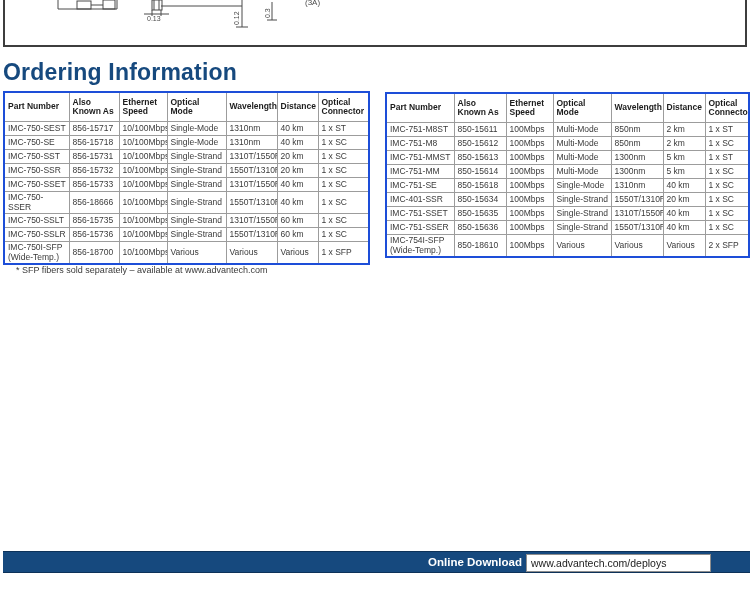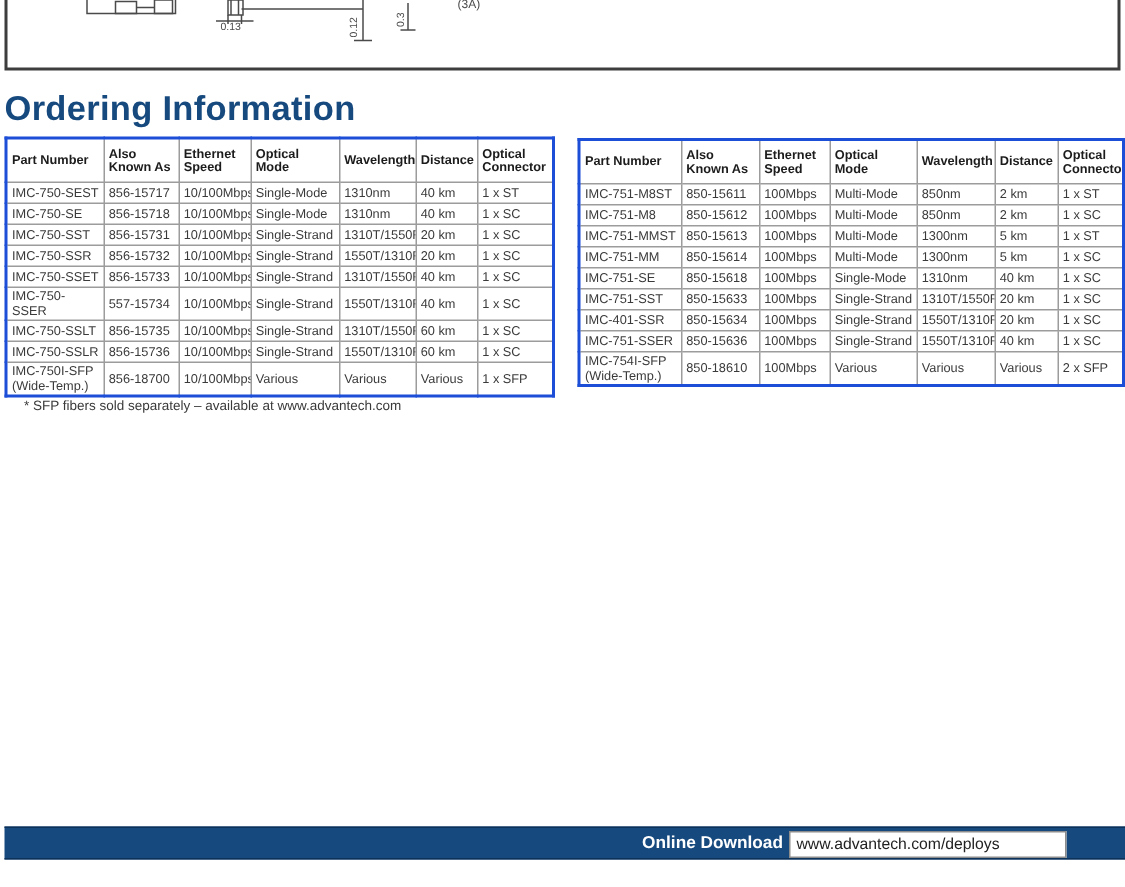--- a/index.html
+++ b/index.html
@@ -165,21 +165,21 @@
           <td>IMC-750-SSET</td>
           <td>856-15733</td>
           <td>10/100Mbps</td>
           <td>Single-Strand</td>
           <td>1310T/1550R</td>
           <td>40 km</td>
           <td>1 x SC</td>
         </tr>
         <tr>
           <td>IMC-750-SSER</td>
-          <td>557-15734</td>
+          <td>856-18666</td>
           <td>10/100Mbps</td>
           <td>Single-Strand</td>
           <td>1550T/1310R</td>
           <td>40 km</td>
           <td>1 x SC</td>
         </tr>
         <tr>
           <td>IMC-750-SSLT</td>
           <td>856-15735</td>
           <td>10/100Mbps</td>
@@ -270,35 +270,35 @@
         <tr>
           <td>IMC-751-SE</td>
           <td>850-15618</td>
           <td>100Mbps</td>
           <td>Single-Mode</td>
           <td>1310nm</td>
           <td>40 km</td>
           <td>1 x SC</td>
         </tr>
         <tr>
-          <td>IMC-751-SST</td>
-          <td>850-15633</td>
-          <td>100Mbps</td>
-          <td>Single-Strand</td>
-          <td>1310T/1550R</td>
-          <td>20 km</td>
-          <td>1 x SC</td>
-        </tr>
-        <tr>
           <td>IMC-401-SSR</td>
           <td>850-15634</td>
           <td>100Mbps</td>
           <td>Single-Strand</td>
           <td>1550T/1310R</td>
           <td>20 km</td>
+          <td>1 x SC</td>
+        </tr>
+        <tr>
+          <td>IMC-751-SSET</td>
+          <td>850-15635</td>
+          <td>100Mbps</td>
+          <td>Single-Strand</td>
+          <td>1310T/1550R</td>
+          <td>40 km</td>
           <td>1 x SC</td>
         </tr>
         <tr>
           <td>IMC-751-SSER</td>
           <td>850-15636</td>
           <td>100Mbps</td>
           <td>Single-Strand</td>
           <td>1550T/1310R</td>
           <td>40 km</td>
           <td>1 x SC</td>

